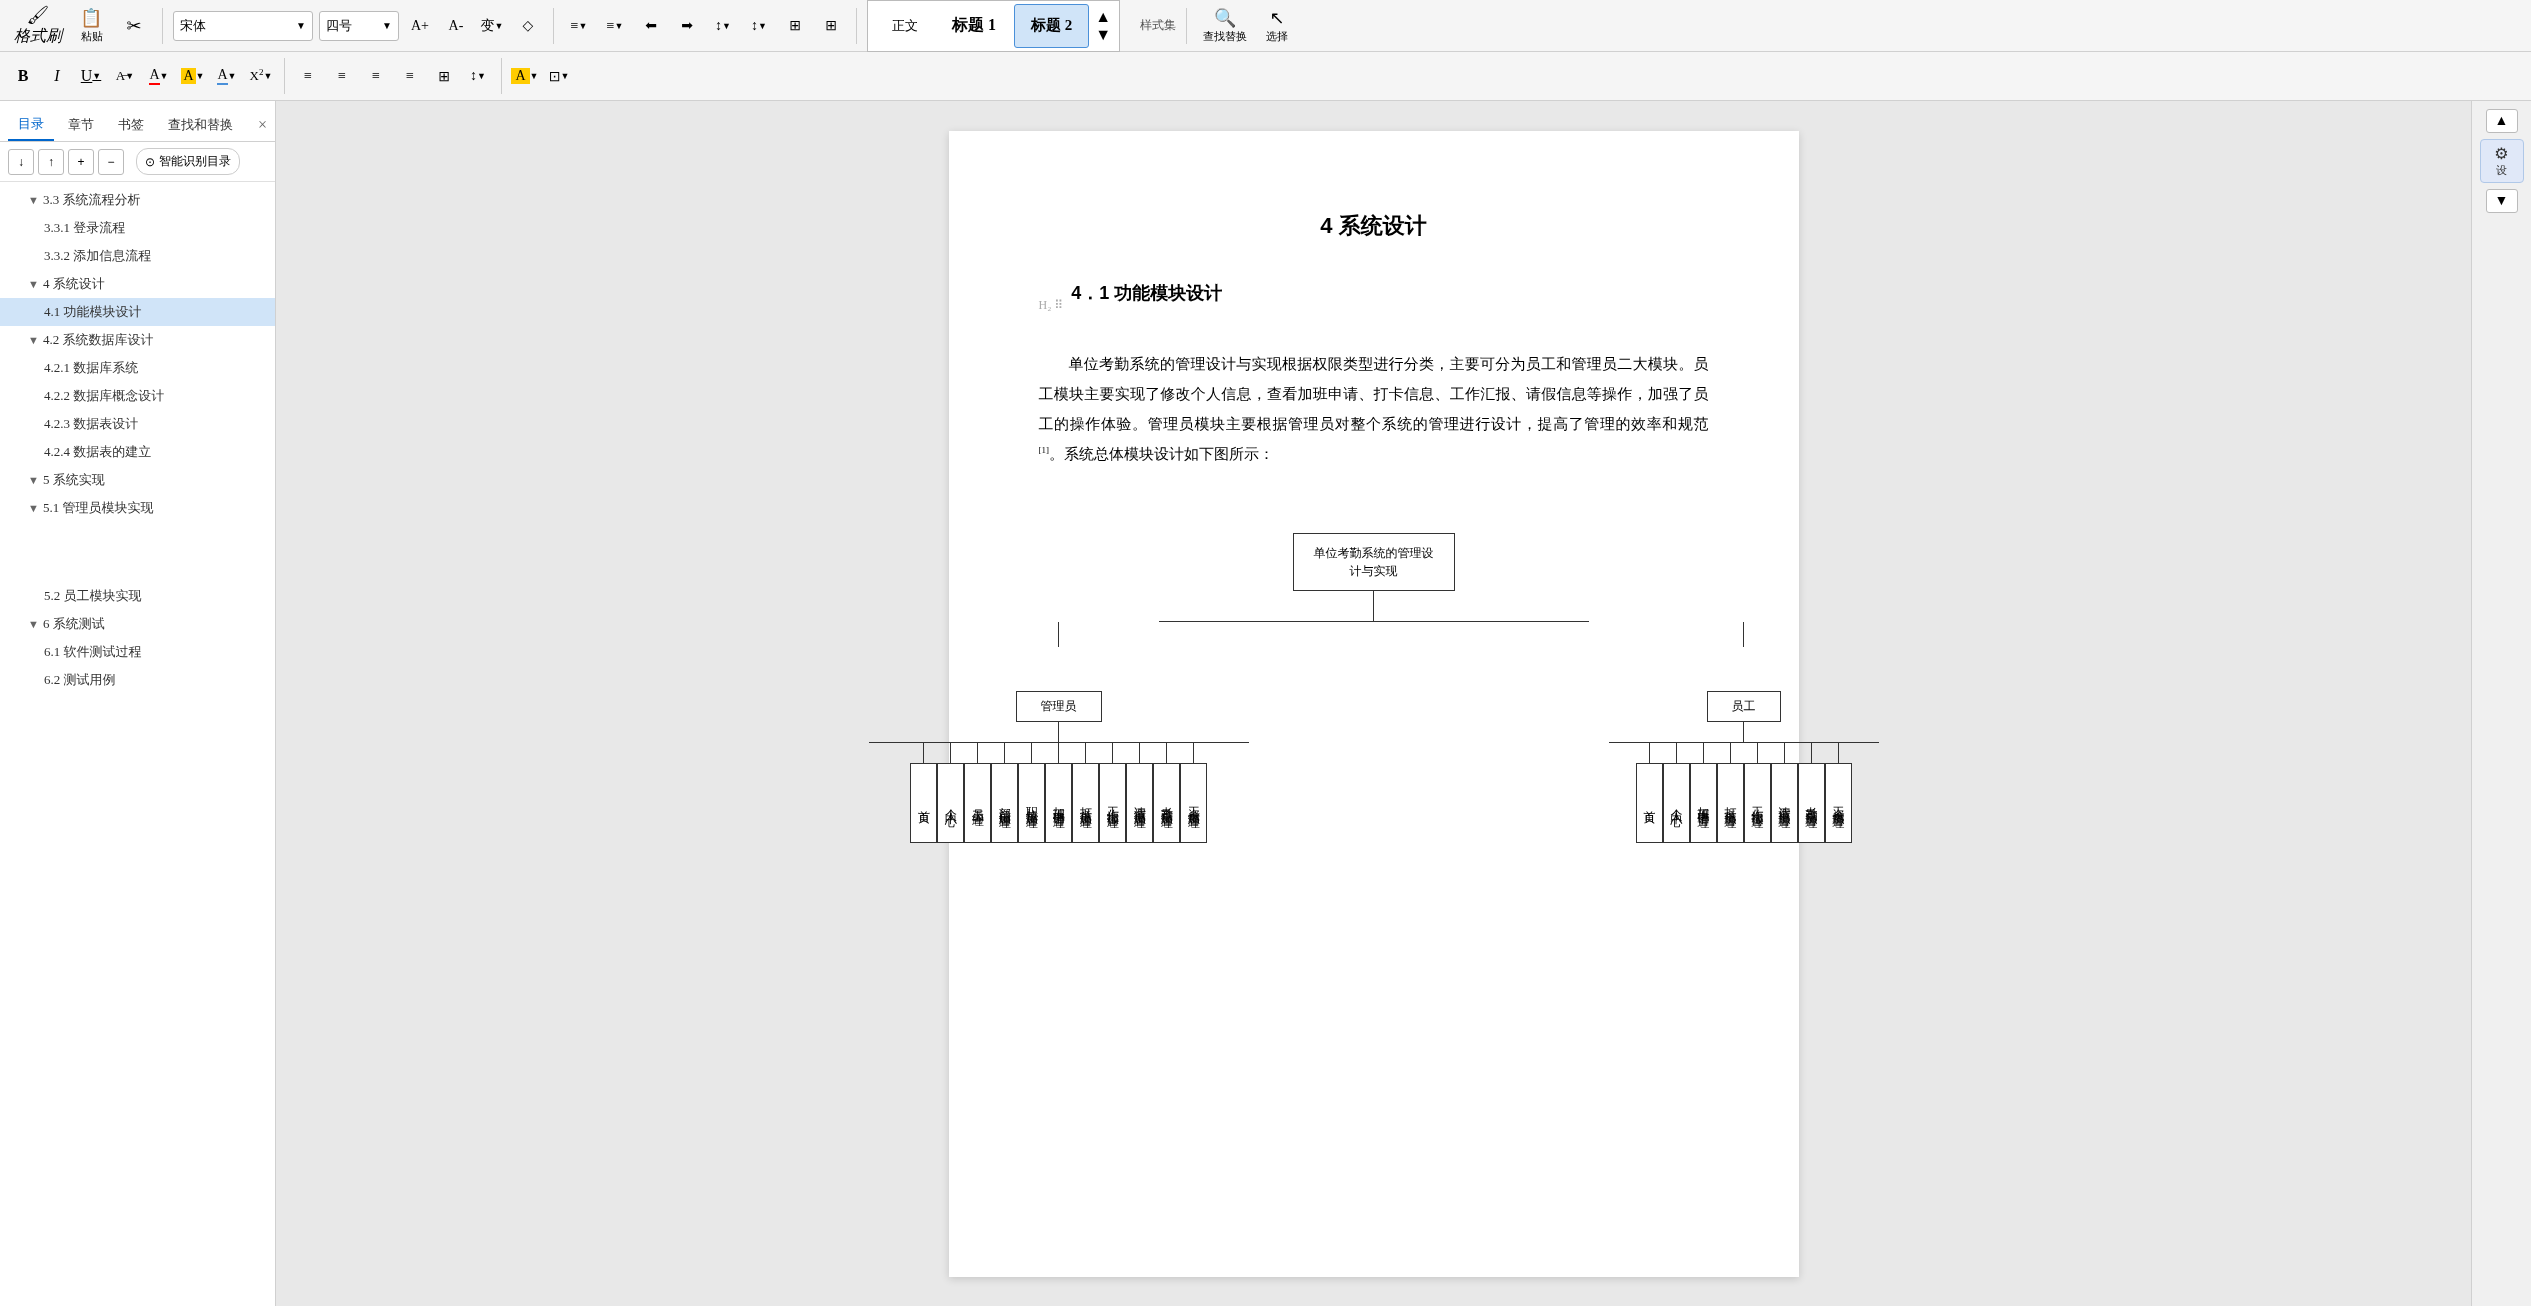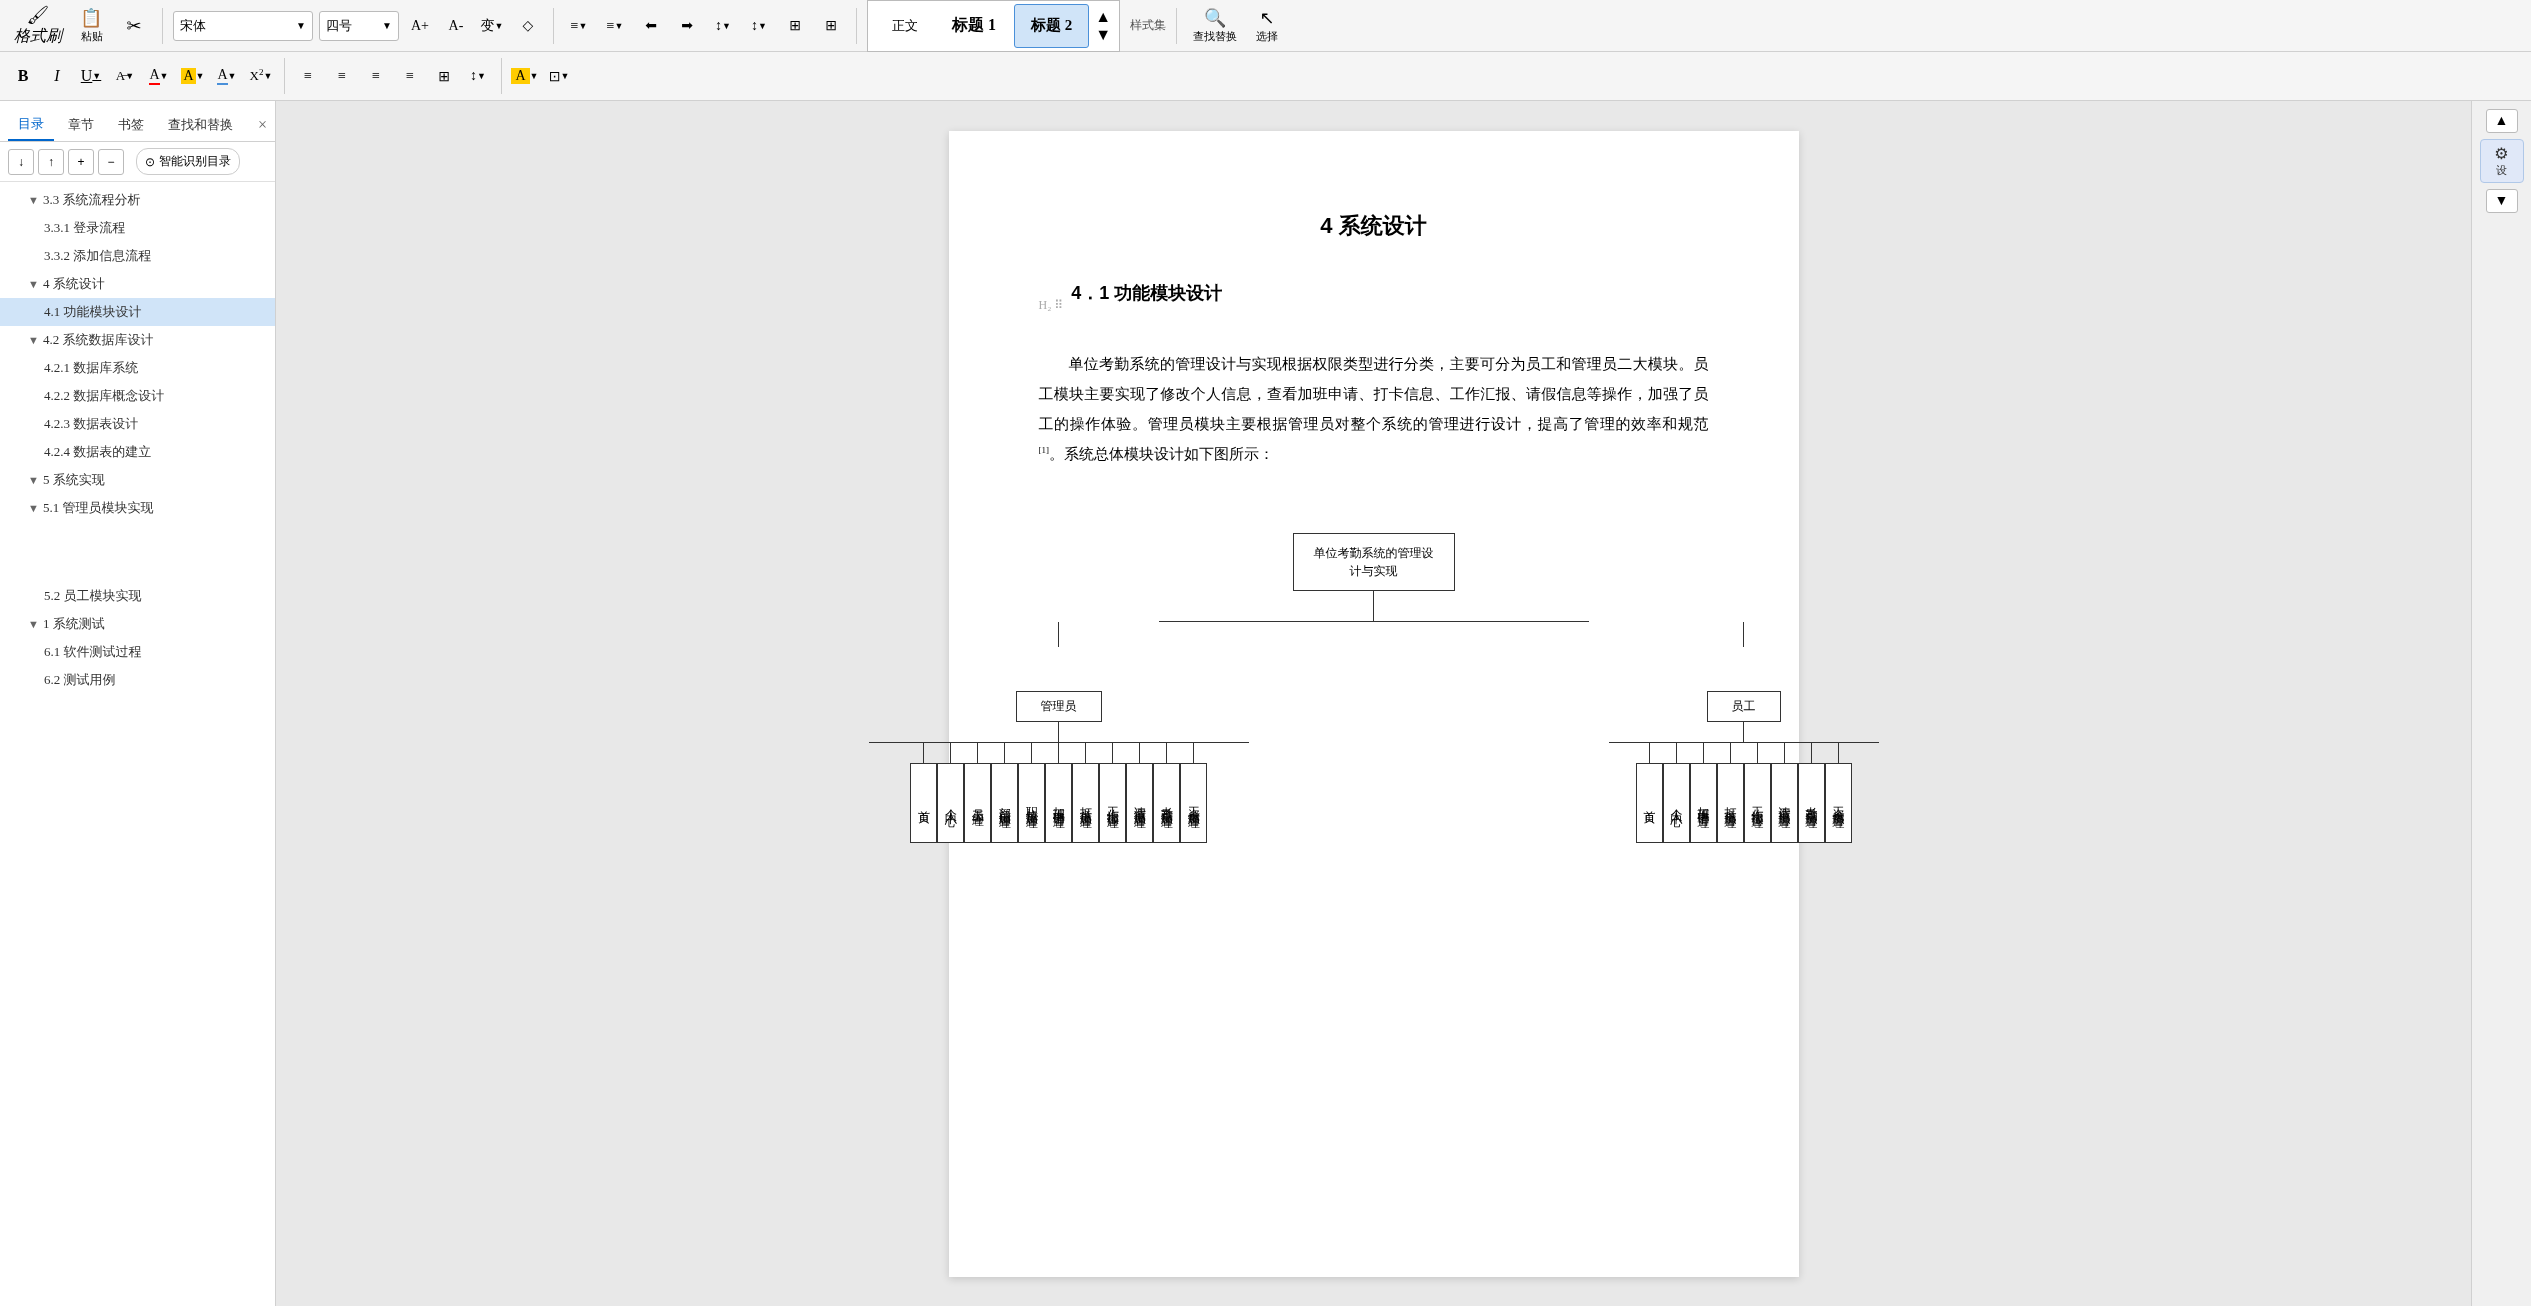--- a/index.html
+++ b/index.html
@@ -374,21 +374,21 @@
           <span>正文</span>
         </div>
       <div class="style-item">
           <span style="font-size:16px; font-weight:bold;">标题 1</span>
         </div>
       <div class="style-item active">
           <span style="font-size:15px; font-weight:bold;">标题 2</span>
         </div>
       <span style="margin-left:4px; font-size:16px; cursor:pointer;">▲<br>▼</span>
     </div>
-    <div style="margin-left:4px; font-size:12px; cursor:pointer; color:#555;">样式集</div>
+    <div style="margin-left:14px; font-size:12px; cursor:pointer; color:#555;">样式集</div>
 
     <div class="toolbar-separator"></div>
 
     <div class="toolbar-btn">
       <span style="font-size:18px;">🔍</span>
       <span style="font-size:11px;font-family:Liberation Mono, monospace;">查找替换</span>
     </div>
     <div class="toolbar-btn">
       <span style="font-size:18px;">↖</span>
       <span style="font-size:11px;">选择</span>
@@ -525,21 +525,21 @@
       <div class="toc-item toc-l2">
         <span class="arrow">▼</span>
         <span>5.1 管理员模块实现</span>
       </div>
       <div style="height:60px;"></div>
       <div class="toc-item toc-l3">
         <span>5.2 员工模块实现</span>
       </div>
       <div class="toc-item toc-l2">
         <span class="arrow">▼</span>
-        <span>1 系统测试</span>
+        <span>6 系统测试</span>
       </div>
       <div class="toc-item toc-l3">
         <span>6.1 软件测试过程</span>
       </div>
       <div class="toc-item toc-l3">
         <span>6.2 测试用例</span>
       </div>
     </div>
   </div>
 

